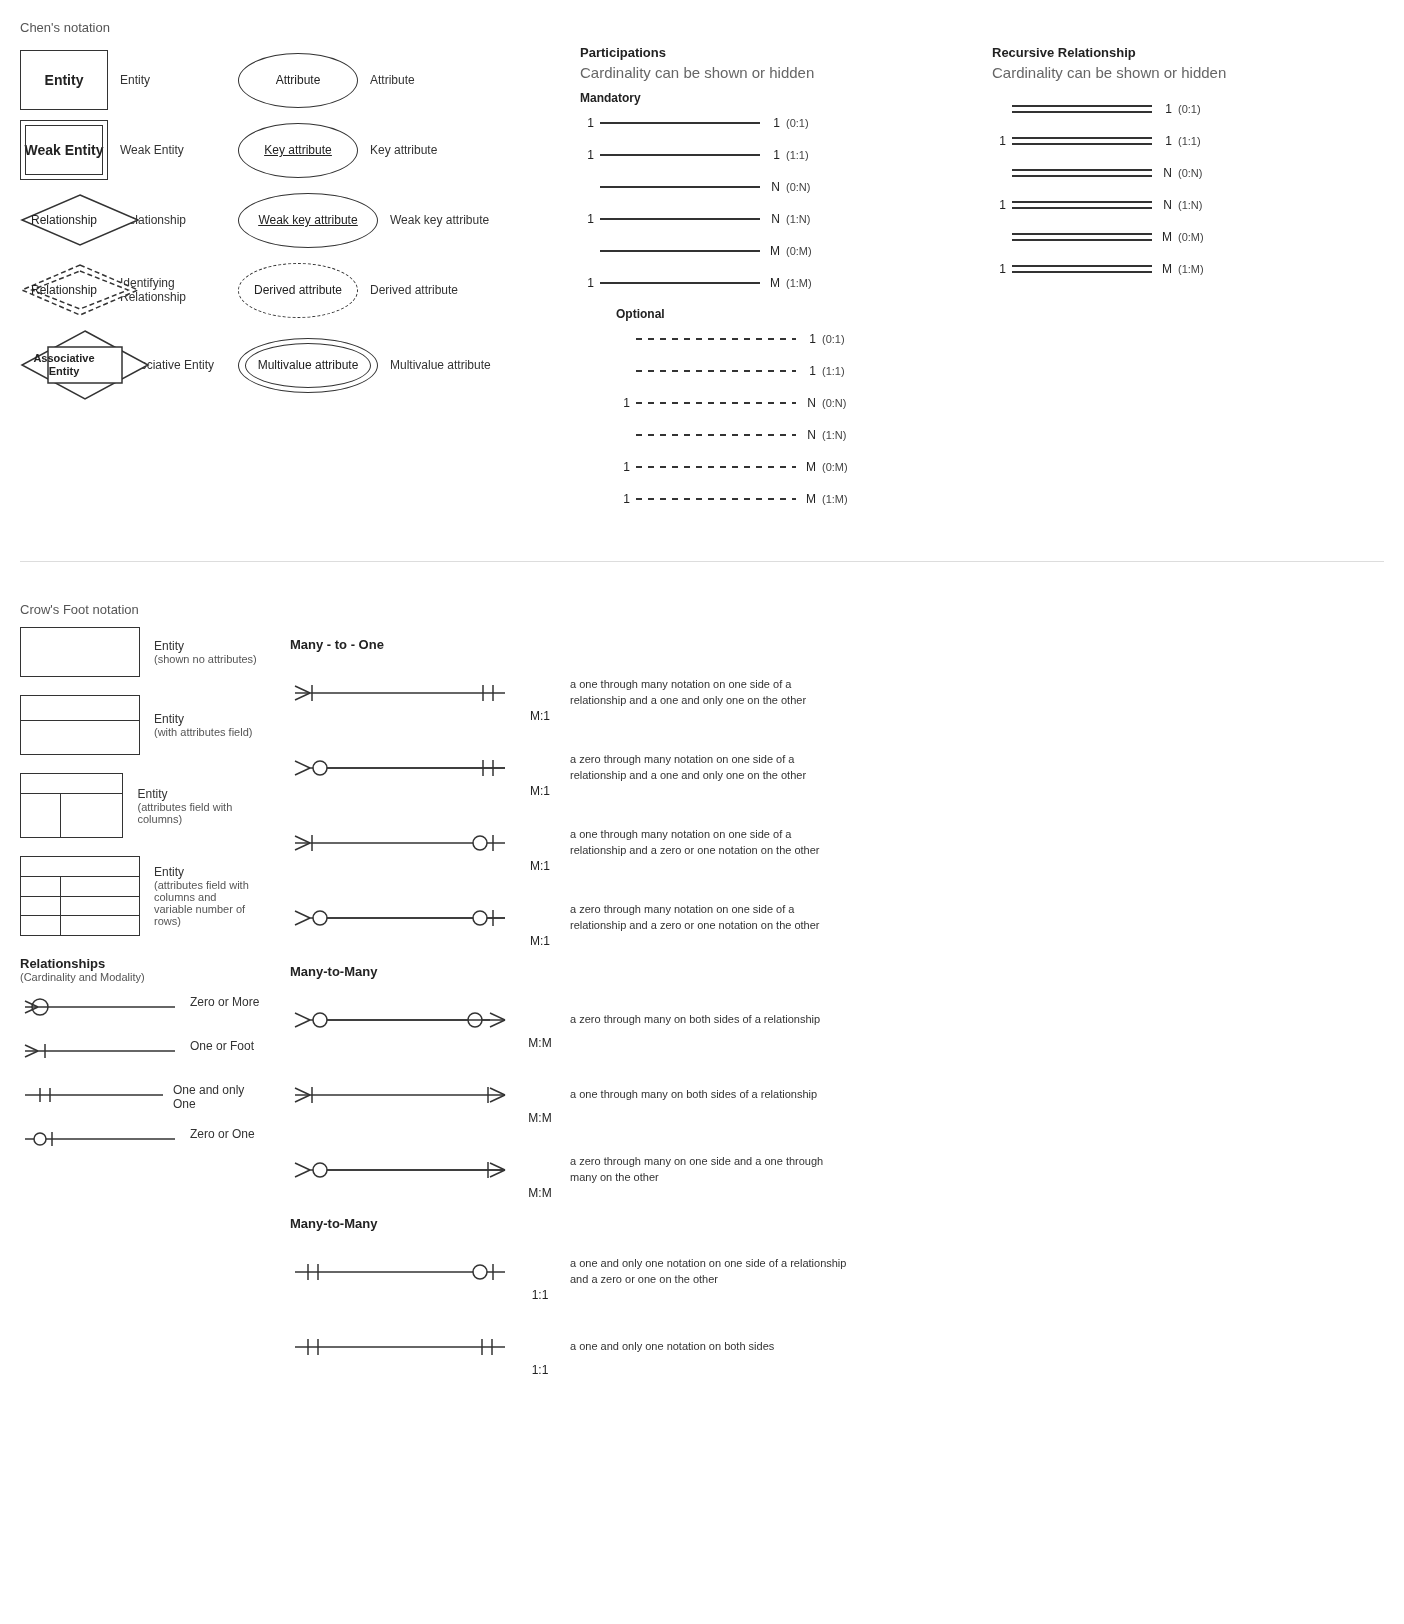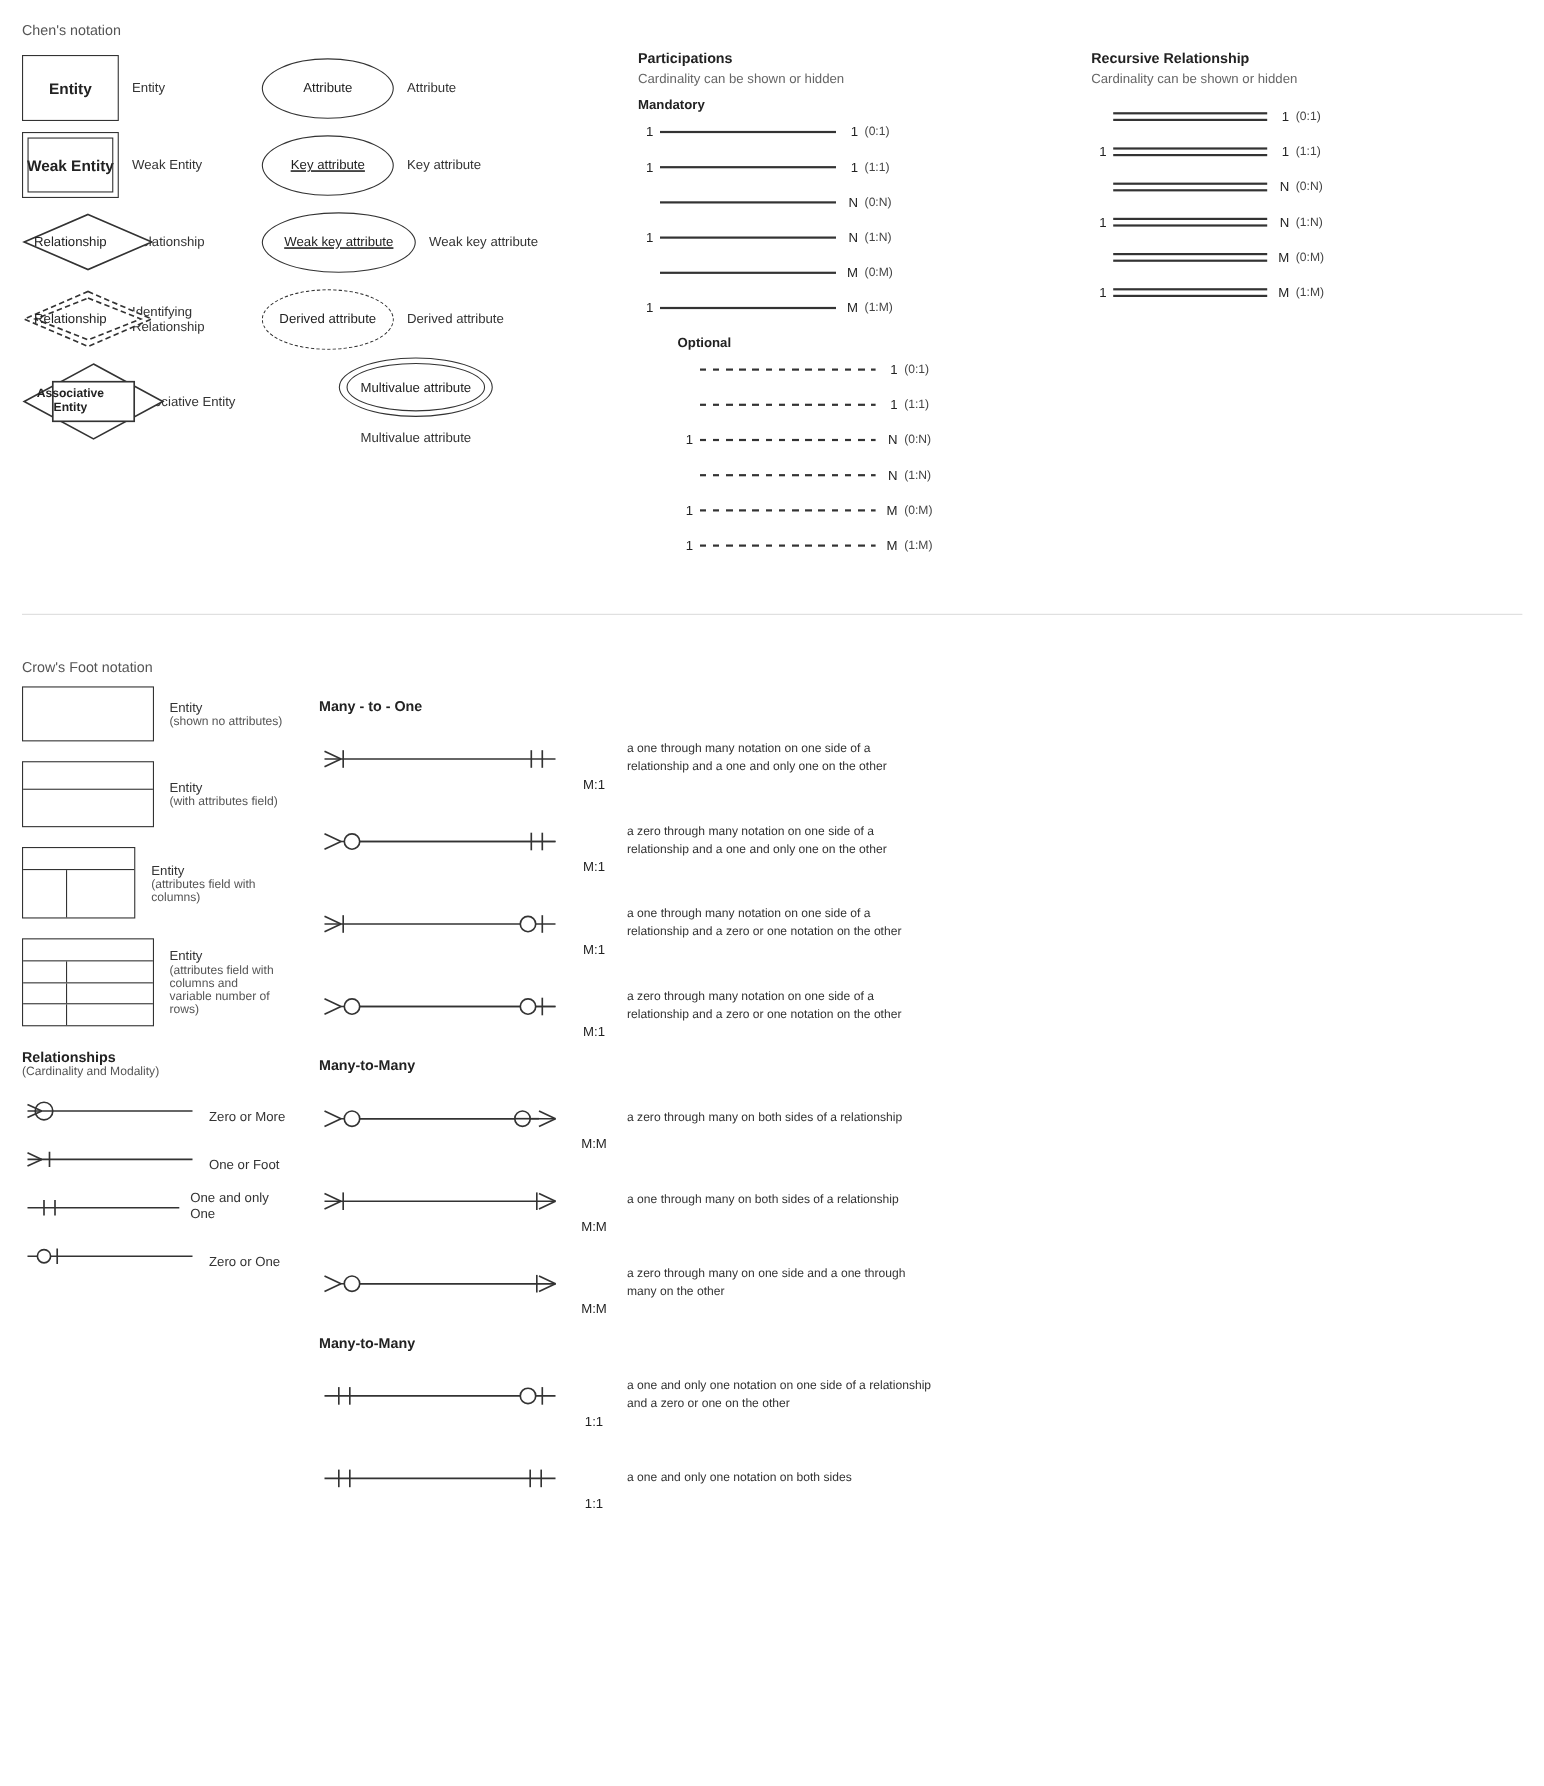--- a/index.html
+++ b/index.html
@@ -188,21 +188,21 @@
       min-width: 100px;
     }
 
     .part-title {
       font-size: 13px;
       font-weight: bold;
       margin-bottom: 4px;
     }
 
     .part-subtitle {
-      font-size: 12px;
+      font-size: 15px;
       color: #666;
       margin-bottom: 10px;
     }
 
     .part-group {
       margin-bottom: 8px;
     }
 
     .part-group-title {
       font-size: 12px;
@@ -356,21 +356,21 @@
 
     .cf-rel-label {
       font-size: 12px;
       text-align: center;
       min-width: 40px;
       margin-top: 47px;
     }
 
     .cf-rel-symbol-row {
       display: flex;
-      align-items: flex-end;
+      align-items: flex-start;
       gap: 10px;
       margin-bottom: 14px;
       height: 30px;
     }
 
     .cf-symbol-label {
       font-size: 12px;
       color: #333;
     }
 
@@ -489,21 +489,21 @@
               <span class="chen-label">Weak key attribute</span>
             </div>
 
             <div class="chen-item">
               <div class="attr-ellipse-dashed">
                 <span>Derived attribute</span>
               </div>
               <span class="chen-label">Derived attribute</span>
             </div>
 
-            <div class="chen-item" style="height:80px;flex-direction:column;">
+            <div class="chen-item" style="height:80px;">
               <div class="attr-ellipse-multivalue" style="width:140px;">
                 <span>Multivalue attribute</span>
               </div>
               <span class="chen-label">Multivalue attribute</span>
             </div>
           </div>
         </div>
       </div>
 
       <div class="chen-right" style="margin-left:20px;">

